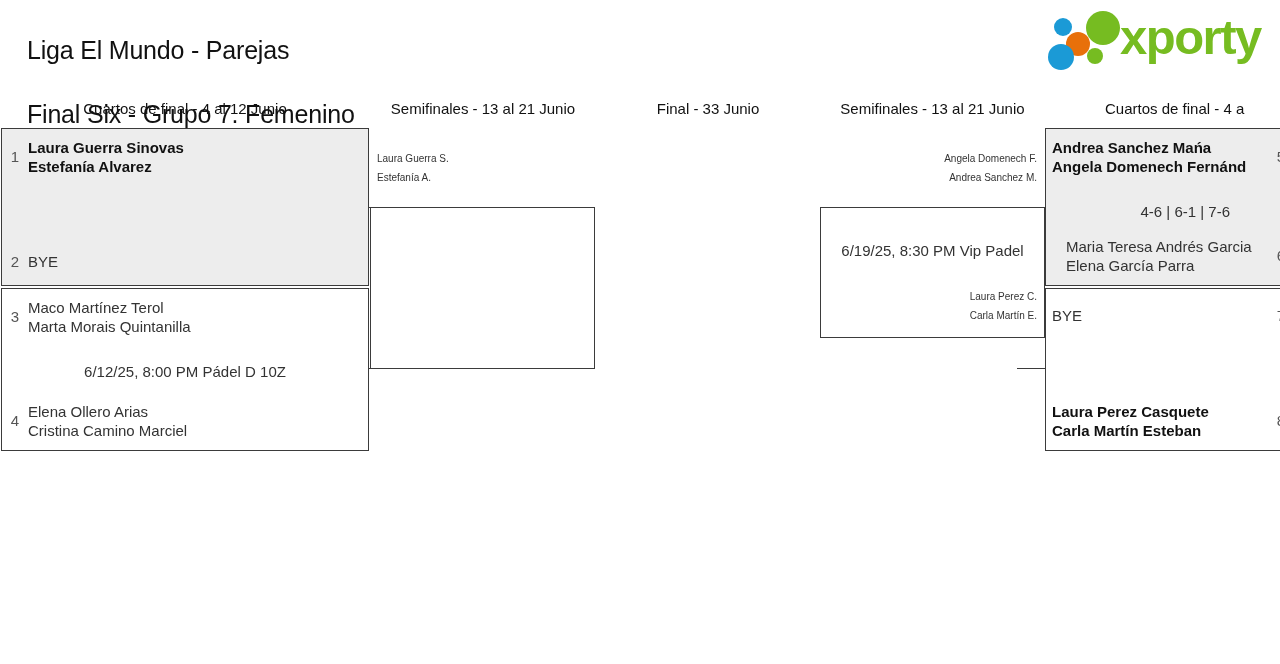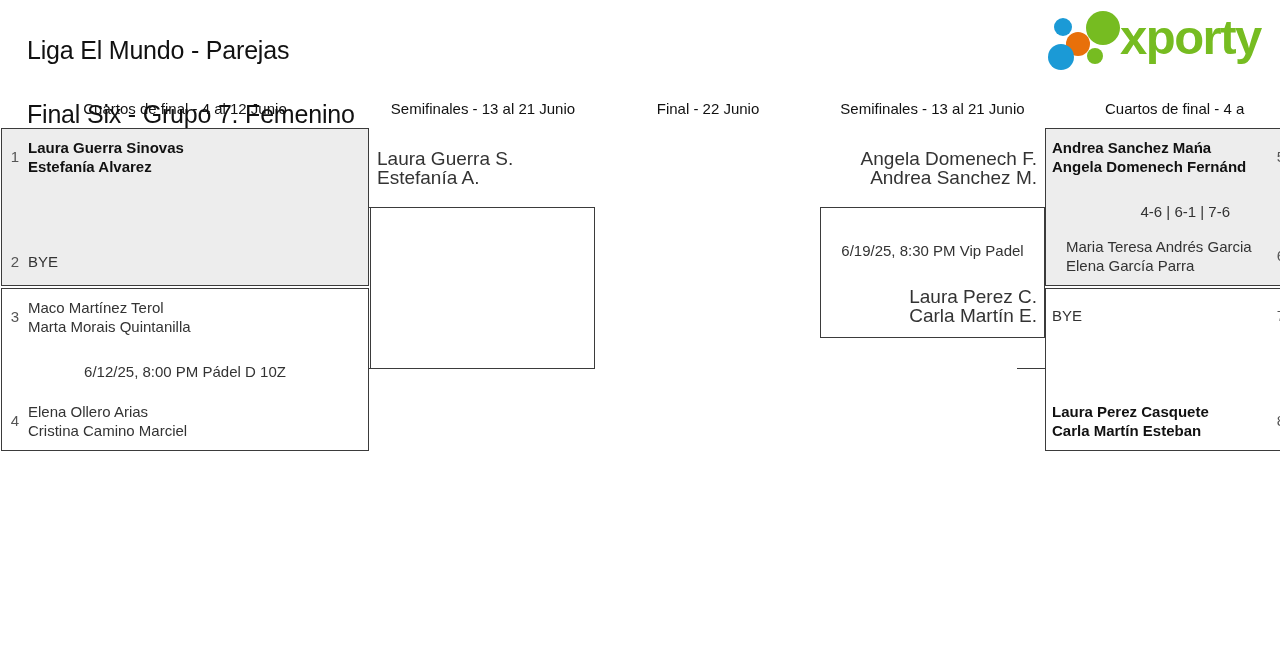--- a/index.html
+++ b/index.html
@@ -114,21 +114,21 @@
     white-space: nowrap;
   }
 
   
   .rtl .names   { text-align: right; padding-right: 0; padding-left: 6px; }
   .rtl .slot    { flex-direction: row-reverse; }
 
   
   .float-label {
     position: absolute;
-    font-size: 19px;
+    font-size: 10px;
     line-height: 18.5px;
     color: #333333;
     white-space: nowrap;
   }
   .float-label .line { display: block; }
   .float-label.right-align { text-align: right; }
 
   
   .conn {
     position: absolute;
@@ -151,21 +151,21 @@
     <span class="dot" style="left:18px; top:26px; width:24px; height:24px; background:#e8700a;"></span>
     <span class="dot" style="left:0px;  top:38px; width:26px; height:26px; background:#1b9ad6;"></span>
     <span class="dot" style="left:38px; top:5px;  width:34px; height:34px; background:#76bc21;"></span>
     <span class="dot" style="left:39px; top:42px; width:16px; height:16px; background:#76bc21;"></span>
     <span id="logo-wordmark">xporty</span>
   </div>
 </div>
 
 <div class="round-header" style="left:0px;   width:370px;">Cuartos de final - 4 al 12 Junio</div>
 <div class="round-header" style="left:370px; width:226px;">Semifinales - 13 al 21 Junio</div>
-<div class="round-header" style="left:596px; width:224px;">Final - 22 Junio</div>
+<div class="round-header" style="left:596px; width:224px;">Final - 33 Junio</div>
 <div class="round-header" style="left:820px; width:225px;">Semifinales - 13 al 21 Junio</div>
 <div class="round-header" style="left:1045px; width:300px; text-align:left; padding-left:60px;">Cuartos de final - 4 a</div>
 
 <div class="match filled" style="left:1px; top:128px; width:368px; height:158px;">
   <div class="slot top">
     <span class="seed">1</span>
     <span class="names winner">
       <span class="line">Laura Guerra Sinovas</span>
       <span class="line">Estefanía Alvarez</span>
     </span>

